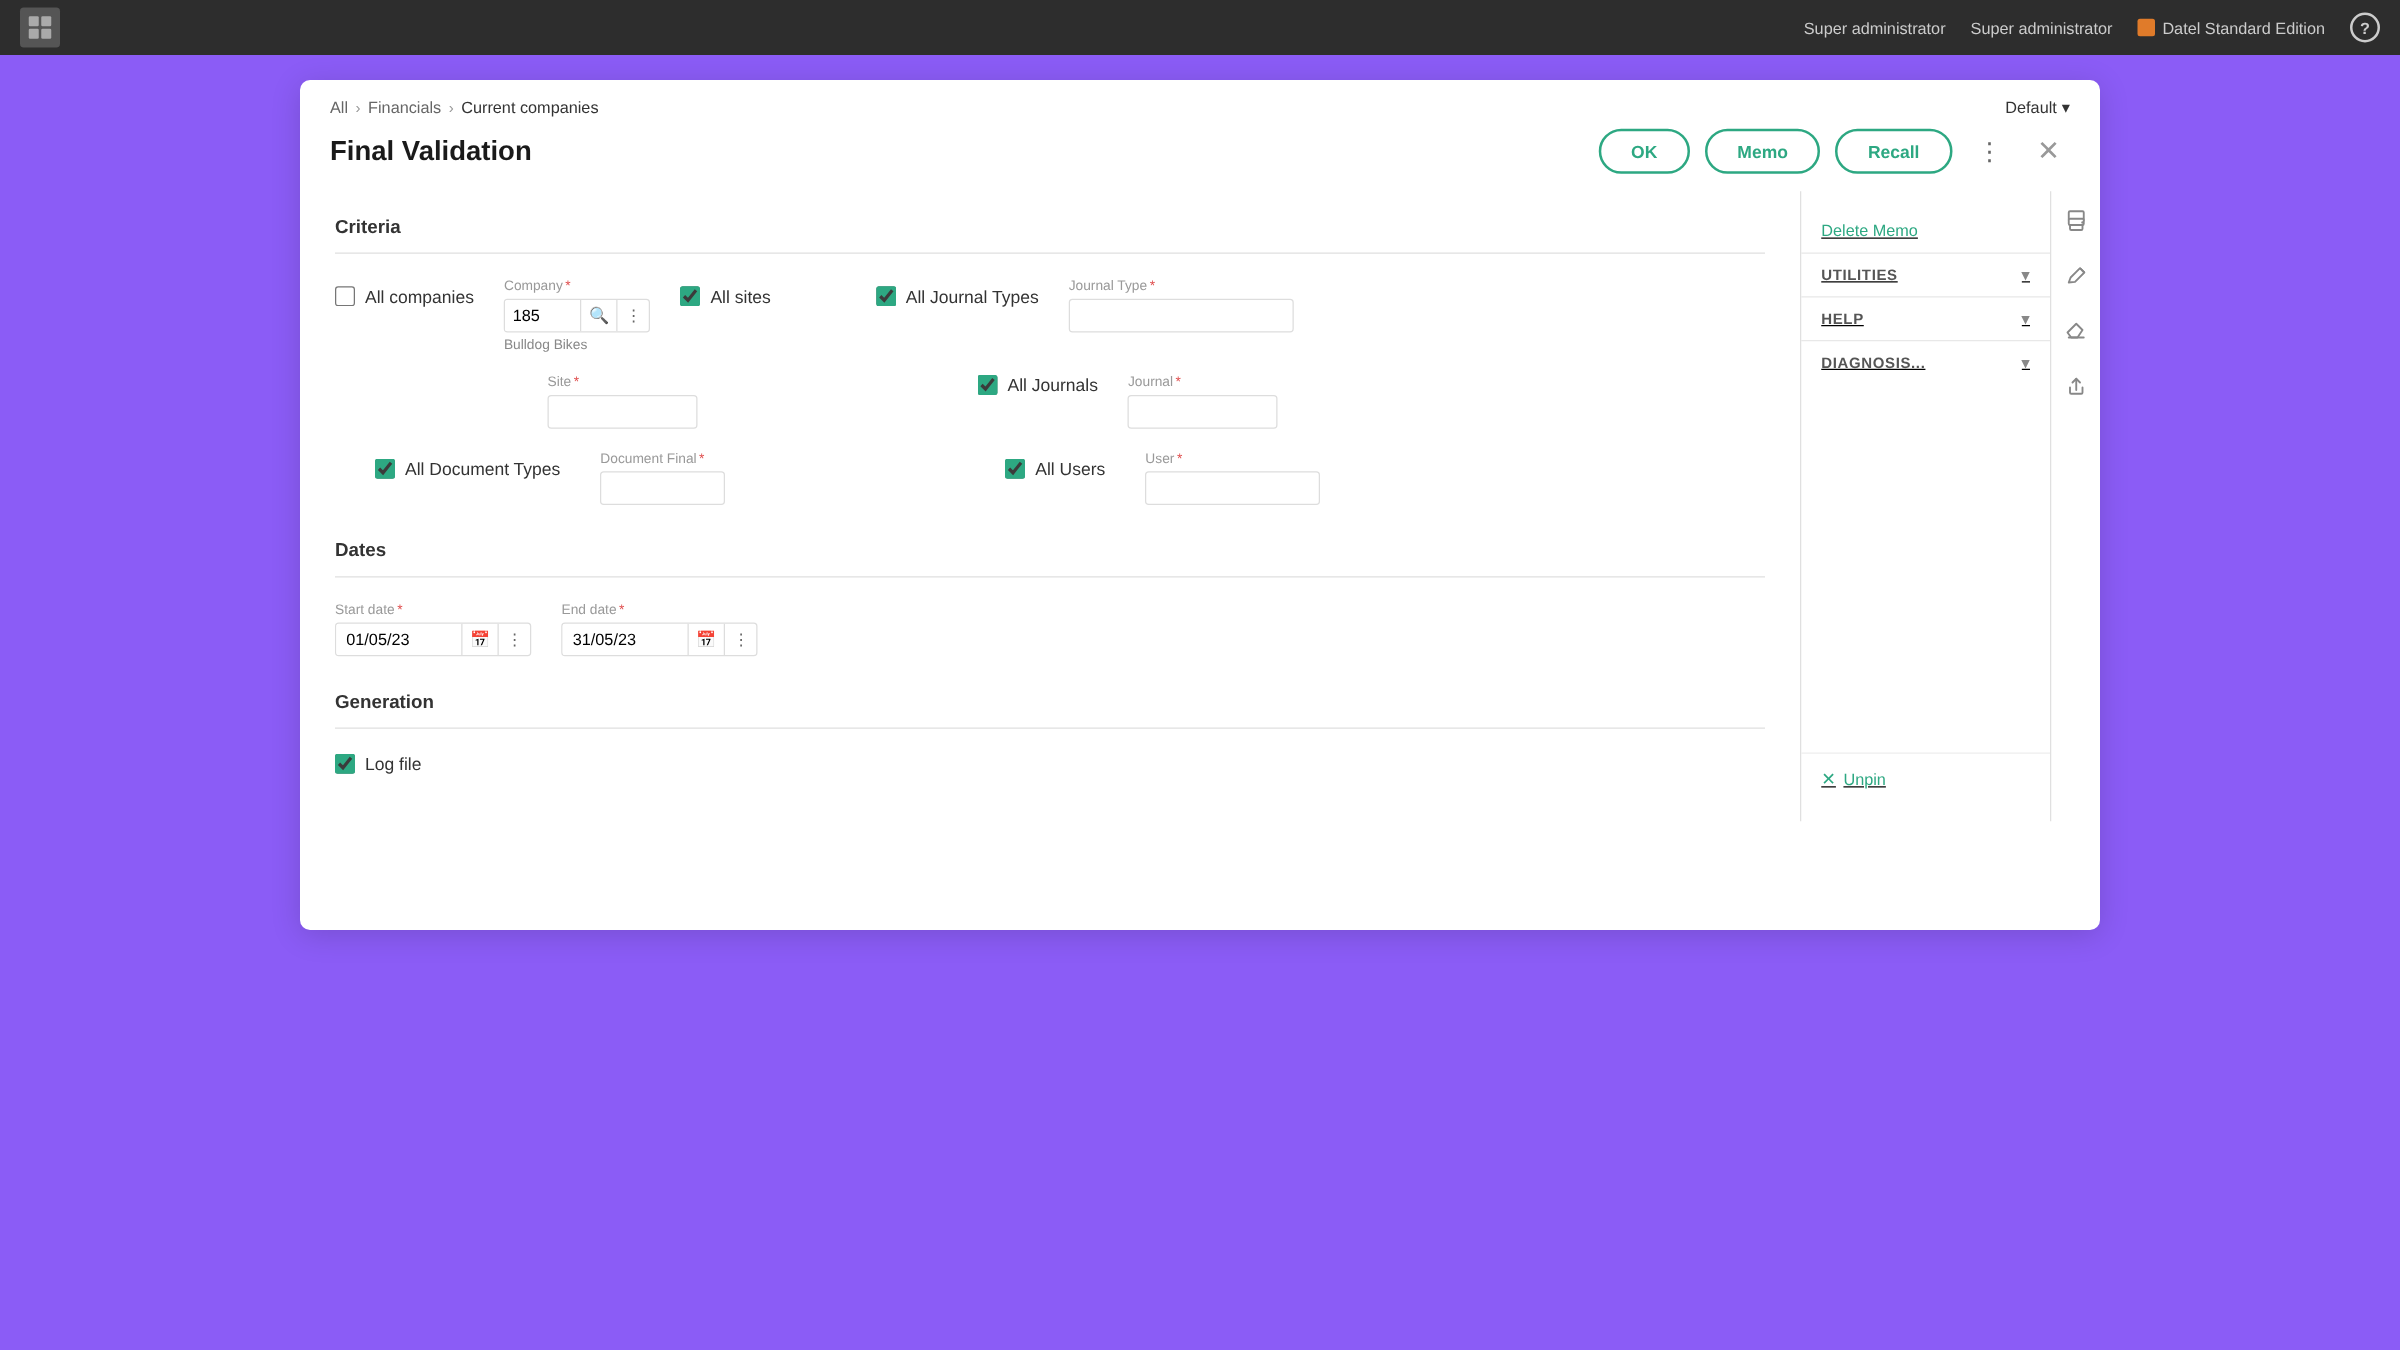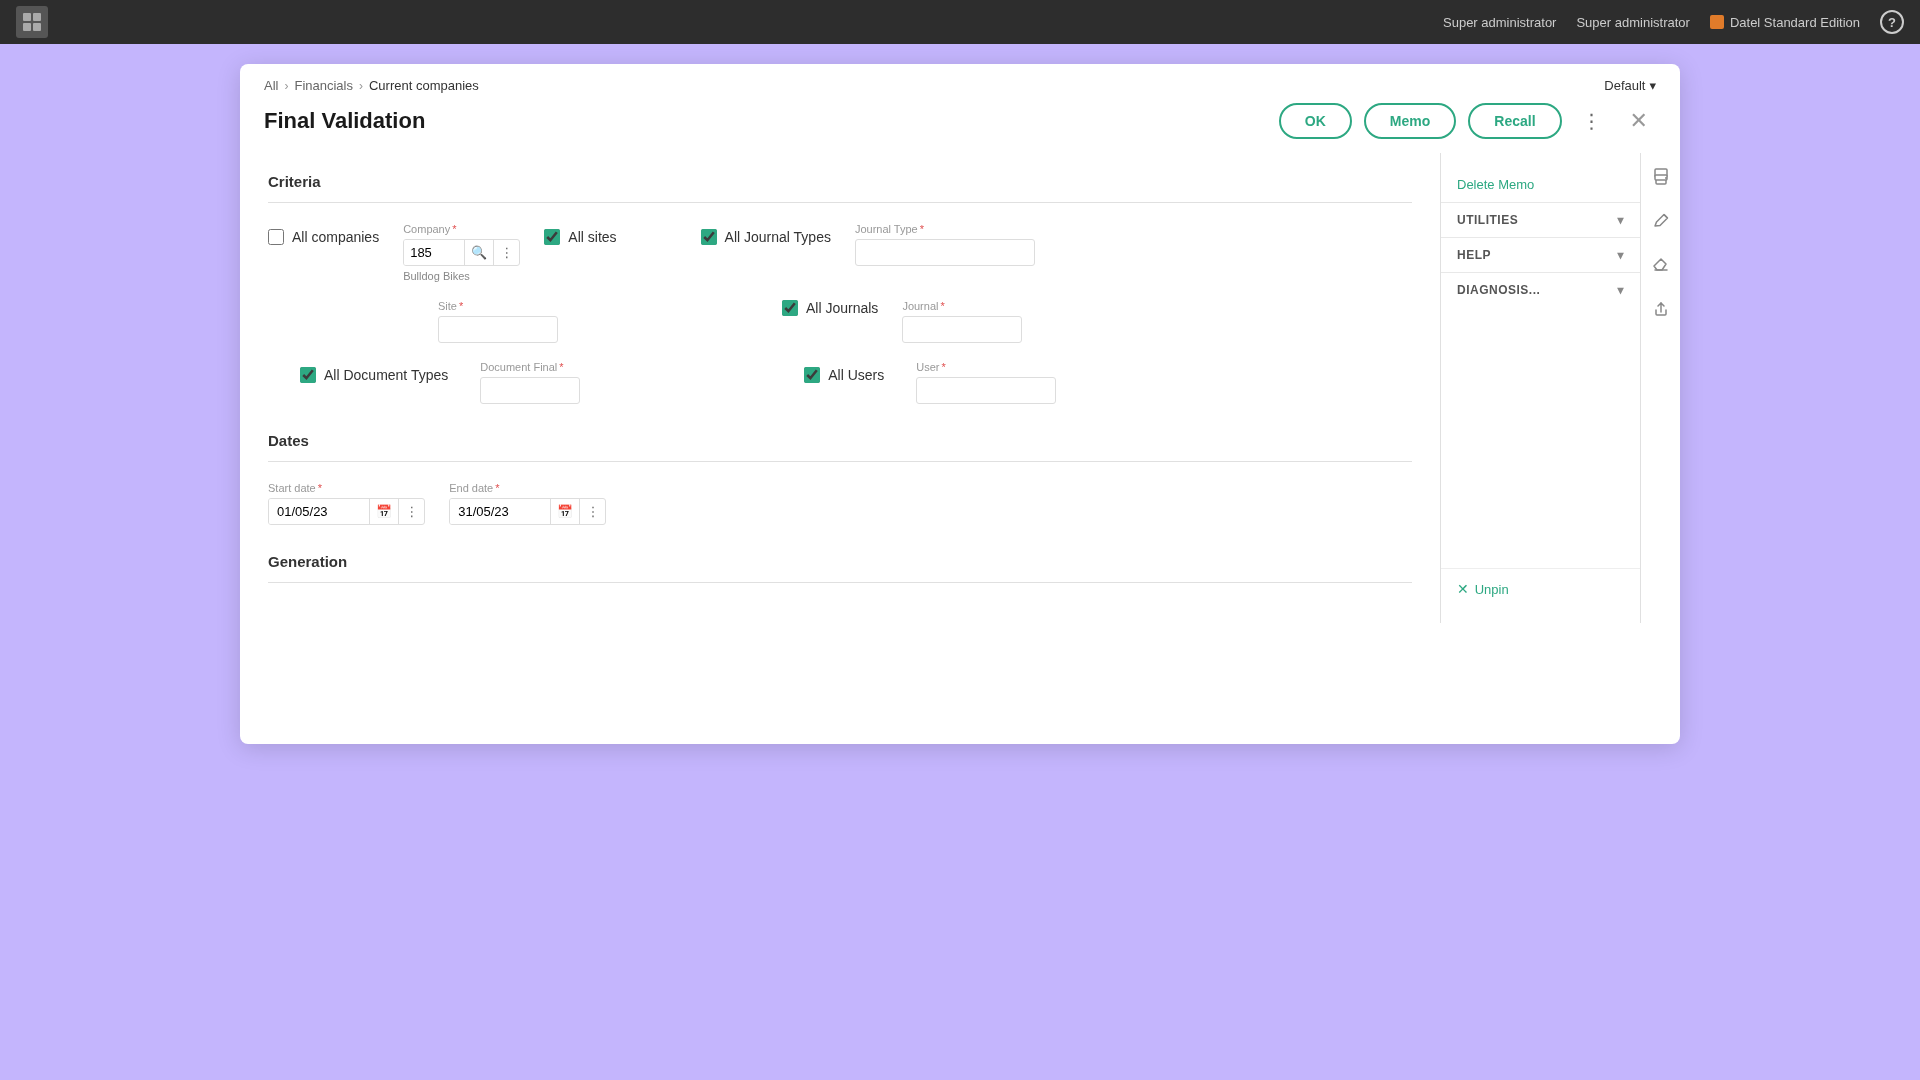--- a/index.html
+++ b/index.html
@@ -63,21 +63,21 @@
       align-items: center;
       justify-content: center;
       color: #ccc;
       font-size: 13px;
       font-weight: bold;
       cursor: pointer;
     }
 
     
     .main-area {
-      background: #c4b5fd;
+      background: #8b5cf6;
       height: calc(1080px - 44px);
       display: flex;
       align-items: flex-start;
       justify-content: center;
       padding: 20px;
     }
 
     
     .card {
       background: #fff;
@@ -176,20 +176,21 @@
       overflow-y: auto;
     }
 
     
     .sidebar-panel {
       width: 200px;
       border-left: 1px solid #e0e0e0;
       padding: 14px 0;
       display: flex;
       flex-direction: column;
+      text-decoration: underline;
     }
     .sidebar-action {
       padding: 10px 16px;
       font-size: 13px;
       color: #2da882;
       cursor: pointer;
       font-weight: 500;
     }
     .sidebar-section {
       border-top: 1px solid #e8e8e8;
@@ -583,20 +584,28 @@
                 <button class="more-btn2">⋮</button>
               </div>
             </div>
           </div>
         </div>
 
         <div class="generation-section">
           <div class="section-label">Generation</div>
           <hr class="section-divider">
 
+          <div class="form-row">
+            <div class="form-group">
+              <div class="checkbox-group">
+                <input type="checkbox" id="logFile" checked="" style="">
+                <label for="logFile" class="checkbox-label">Log file</label>
+              </div>
+            </div>
+          </div>
         </div>
 
       </div>
 
       <div class="sidebar-panel">
         <div class="sidebar-action">Delete Memo</div>
 
         <div class="sidebar-section">
           <div class="sidebar-item">
             <span>UTILITIES</span>

